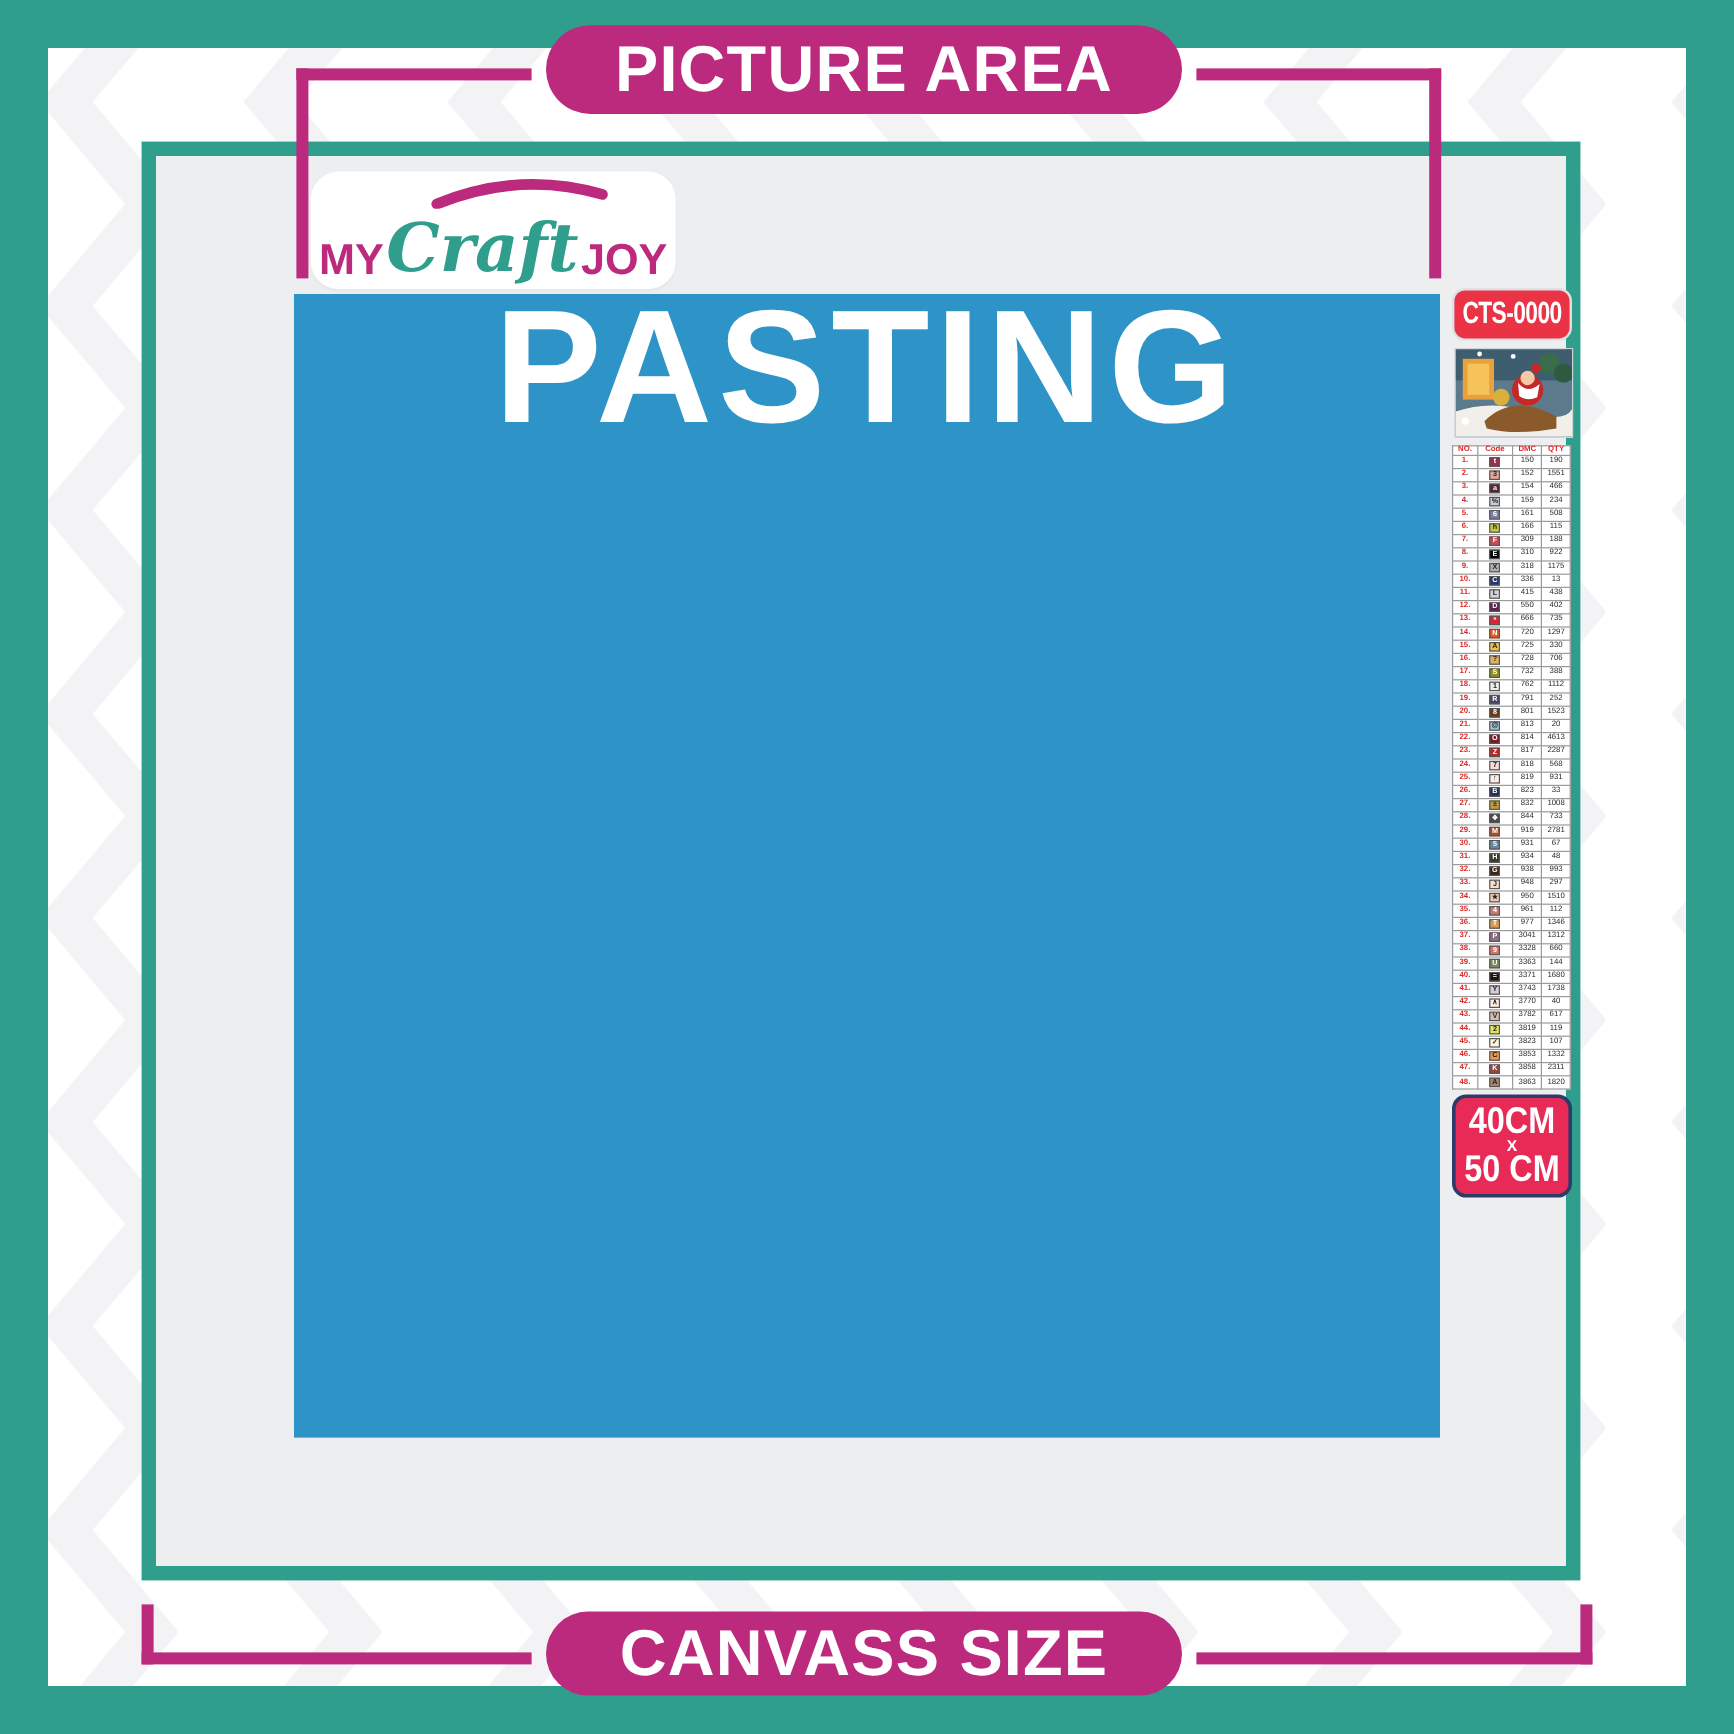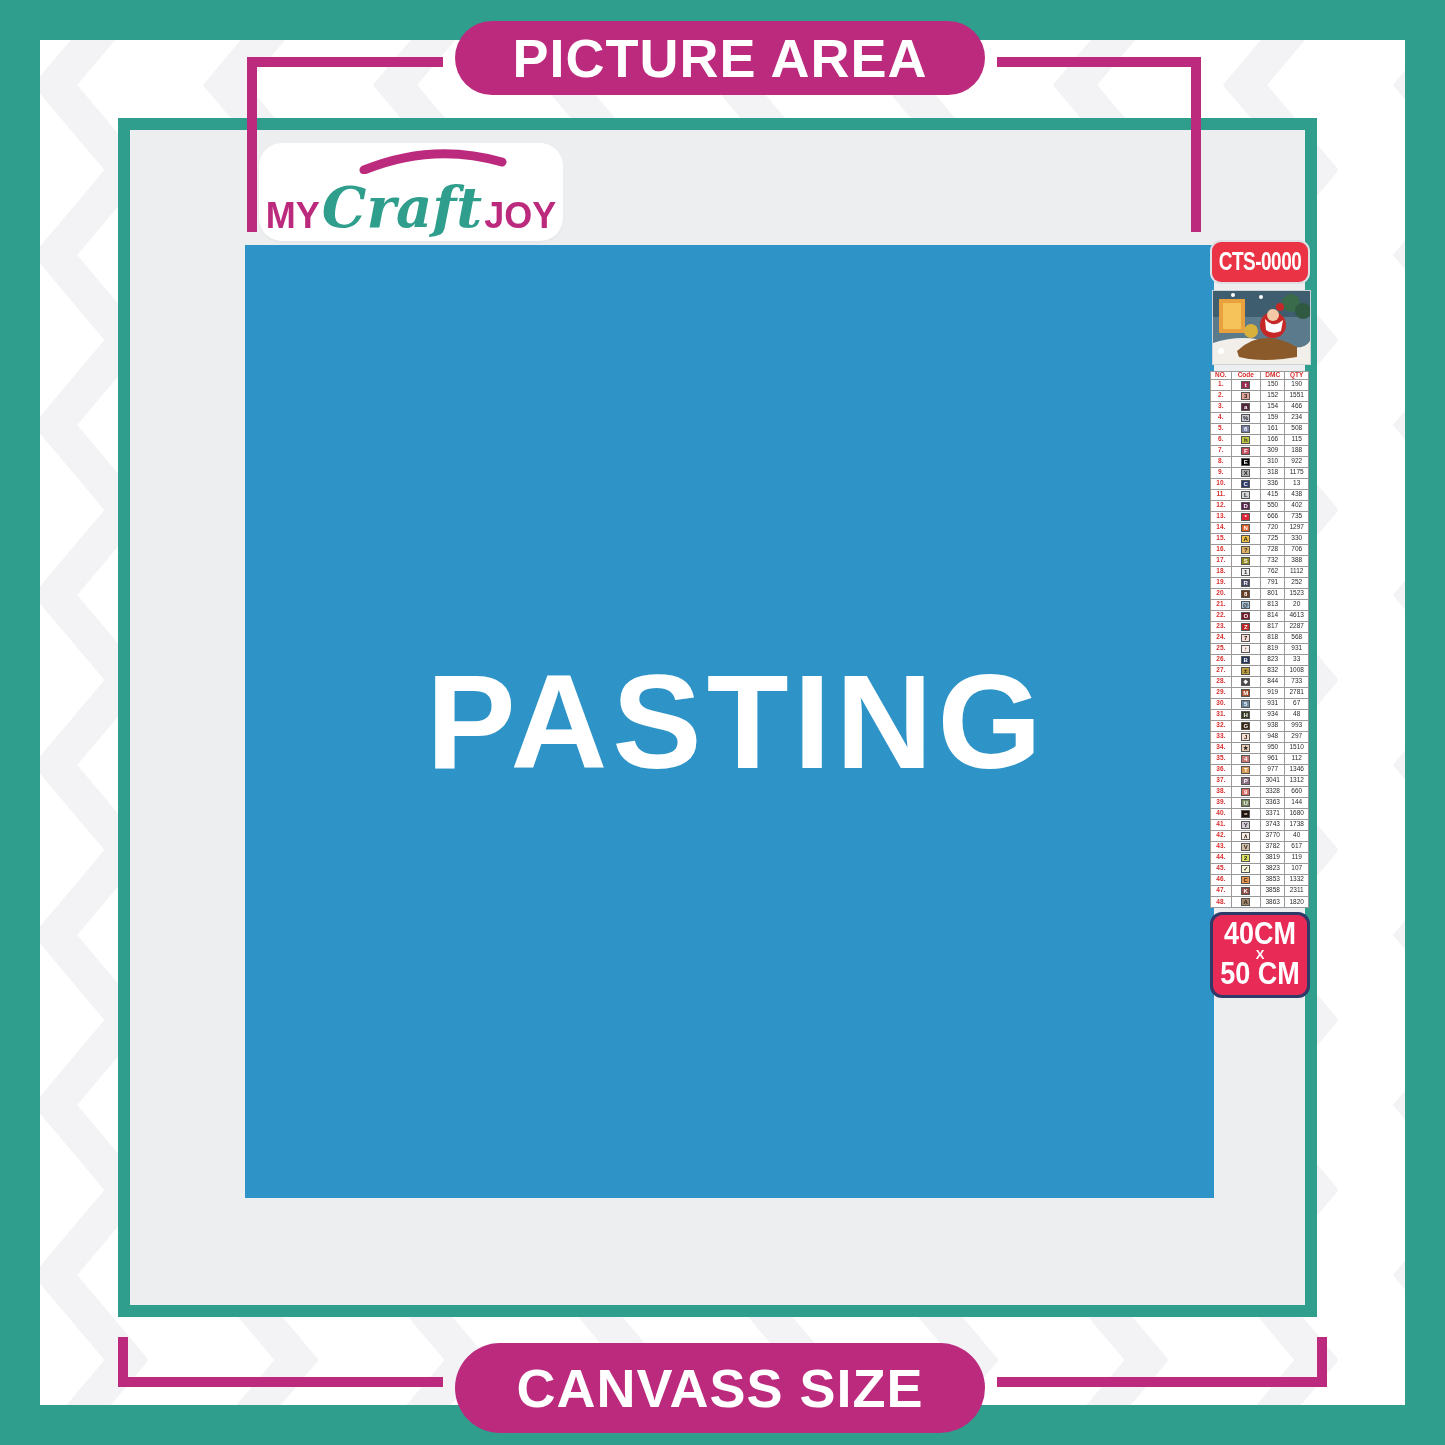--- a/index.html
+++ b/index.html
@@ -8,31 +8,31 @@
     --table-red:#D92B2B; --ink:#2A2A2A;
   }
   html,body{margin:0;padding:0;}
   .page{position:relative;width:1445px;height:1445px;background:#fff;overflow:hidden;
         font-family:"Liberation Sans", sans-serif;}
   .bg-svg{position:absolute;left:0;top:0;z-index:0;}
   .outer-frame{position:absolute;inset:0;border:40px solid var(--teal);z-index:1;box-sizing:border-box;}
   .canvass-frame{position:absolute;left:118px;top:118px;width:1199px;height:1199px;
         border:12px solid var(--teal);background:var(--gray);box-sizing:border-box;z-index:1;}
   .pasting{position:absolute;left:245px;top:245px;width:955px;height:953px;background:var(--blue);
-        z-index:2;display:flex;flex-direction:column;align-items:center;justify-content:center;padding-left:14px;}
+        z-index:2;display:flex;flex-direction:column;align-items:center;}
   .pasting-text{color:#fff;font-weight:700;font-size:134px;letter-spacing:5px;line-height:.92;
         text-align:center;}
   
   .mseg{position:absolute;background:var(--magenta);z-index:2;}
   
   .pill{position:absolute;background:var(--magenta);border-radius:999px;z-index:3;
         display:flex;align-items:center;justify-content:center;color:#fff;font-weight:700;
         font-size:54px;letter-spacing:1px;white-space:nowrap;}
   .pill-top{left:455px;top:21px;width:530px;height:74px;}
-  .pill-bottom{left:455px;top:1343px;width:530px;height:90px;text-align:center;}
+  .pill-bottom{left:455px;top:1343px;width:530px;height:70px;text-align:center;}
   
   .logo{position:absolute;left:262px;top:146px;width:298px;height:92px;background:#fff;
         border-radius:20px;z-index:3;box-shadow:0 0 0 3px #fff,0 2px 5px rgba(0,0,0,.12);
         display:flex;align-items:flex-end;justify-content:center;padding:6px 10px;box-sizing:border-box;}
   .logo-my,.logo-joy{color:var(--magenta);font-weight:700;font-size:36px;line-height:.9;}
   .logo-craft{color:var(--teal);font-family:"DejaVu Serif", serif;font-style:italic;font-weight:700;
         font-size:56px;line-height:.8;margin:0 2px 2px 2px;}
   .logo-swash{position:absolute;left:96px;top:2px;}
   
   .sku-badge{position:absolute;left:1212px;top:242px;width:96px;height:40px;background:var(--sku-red);

